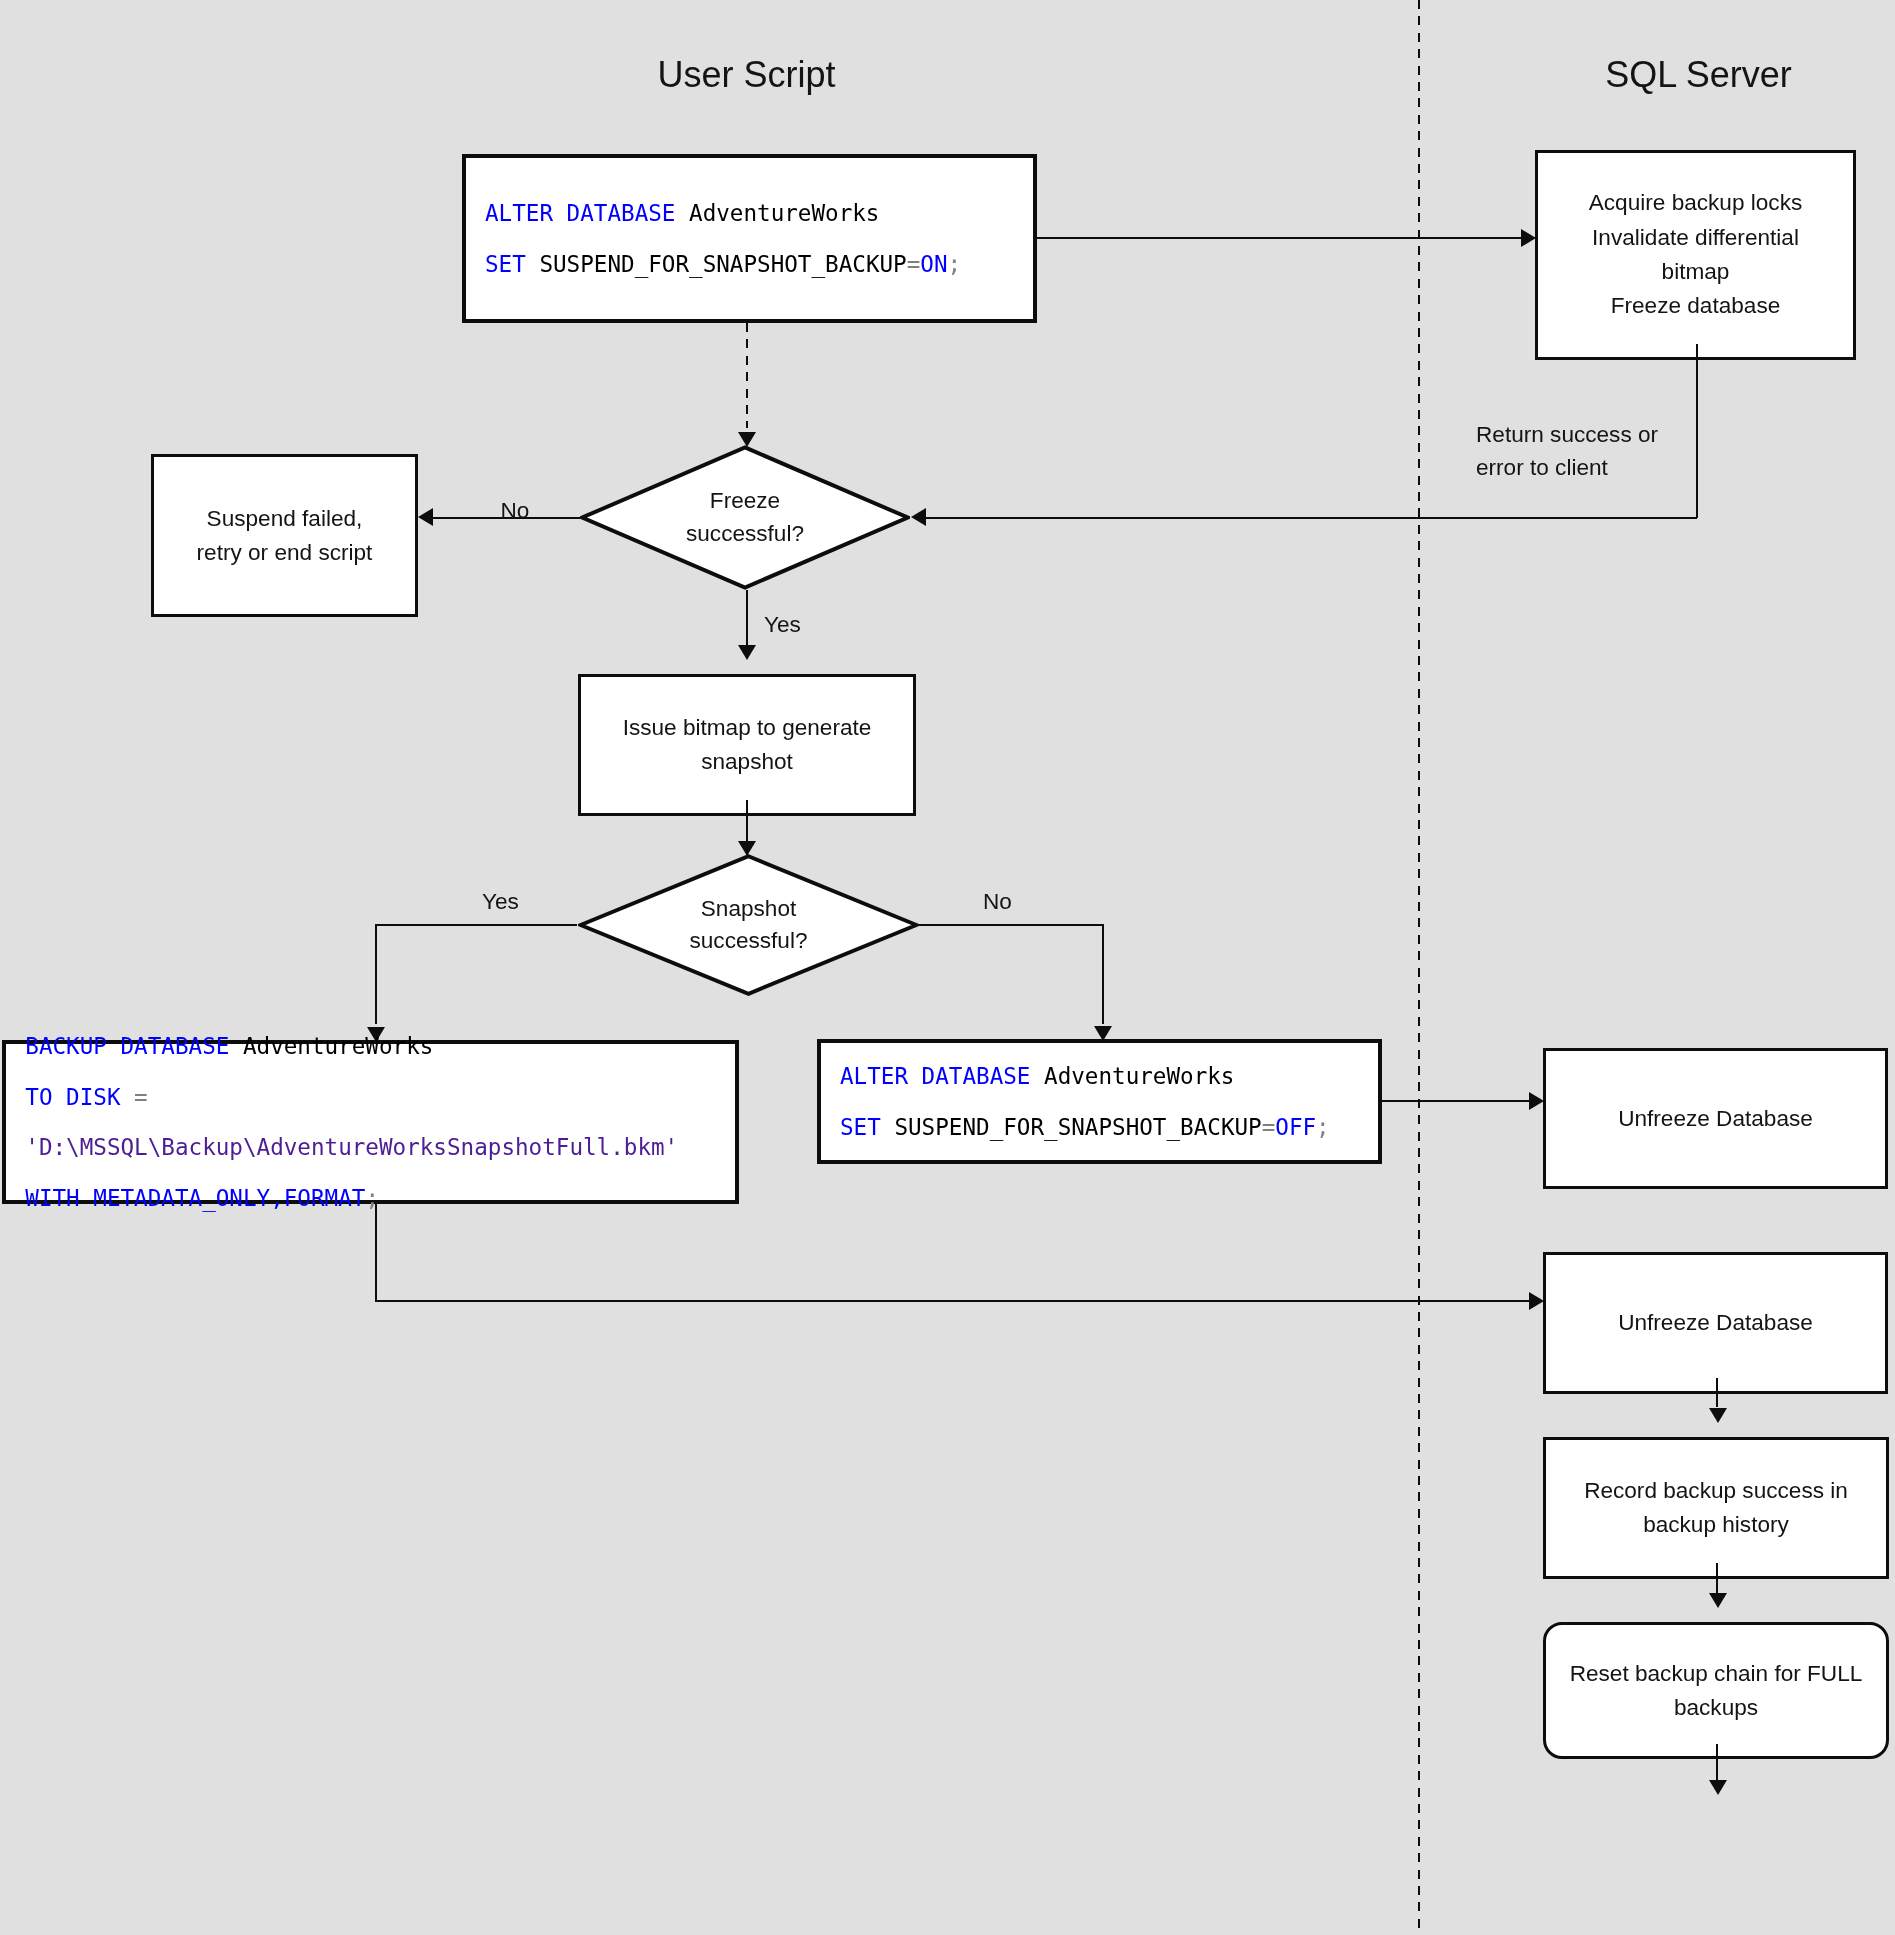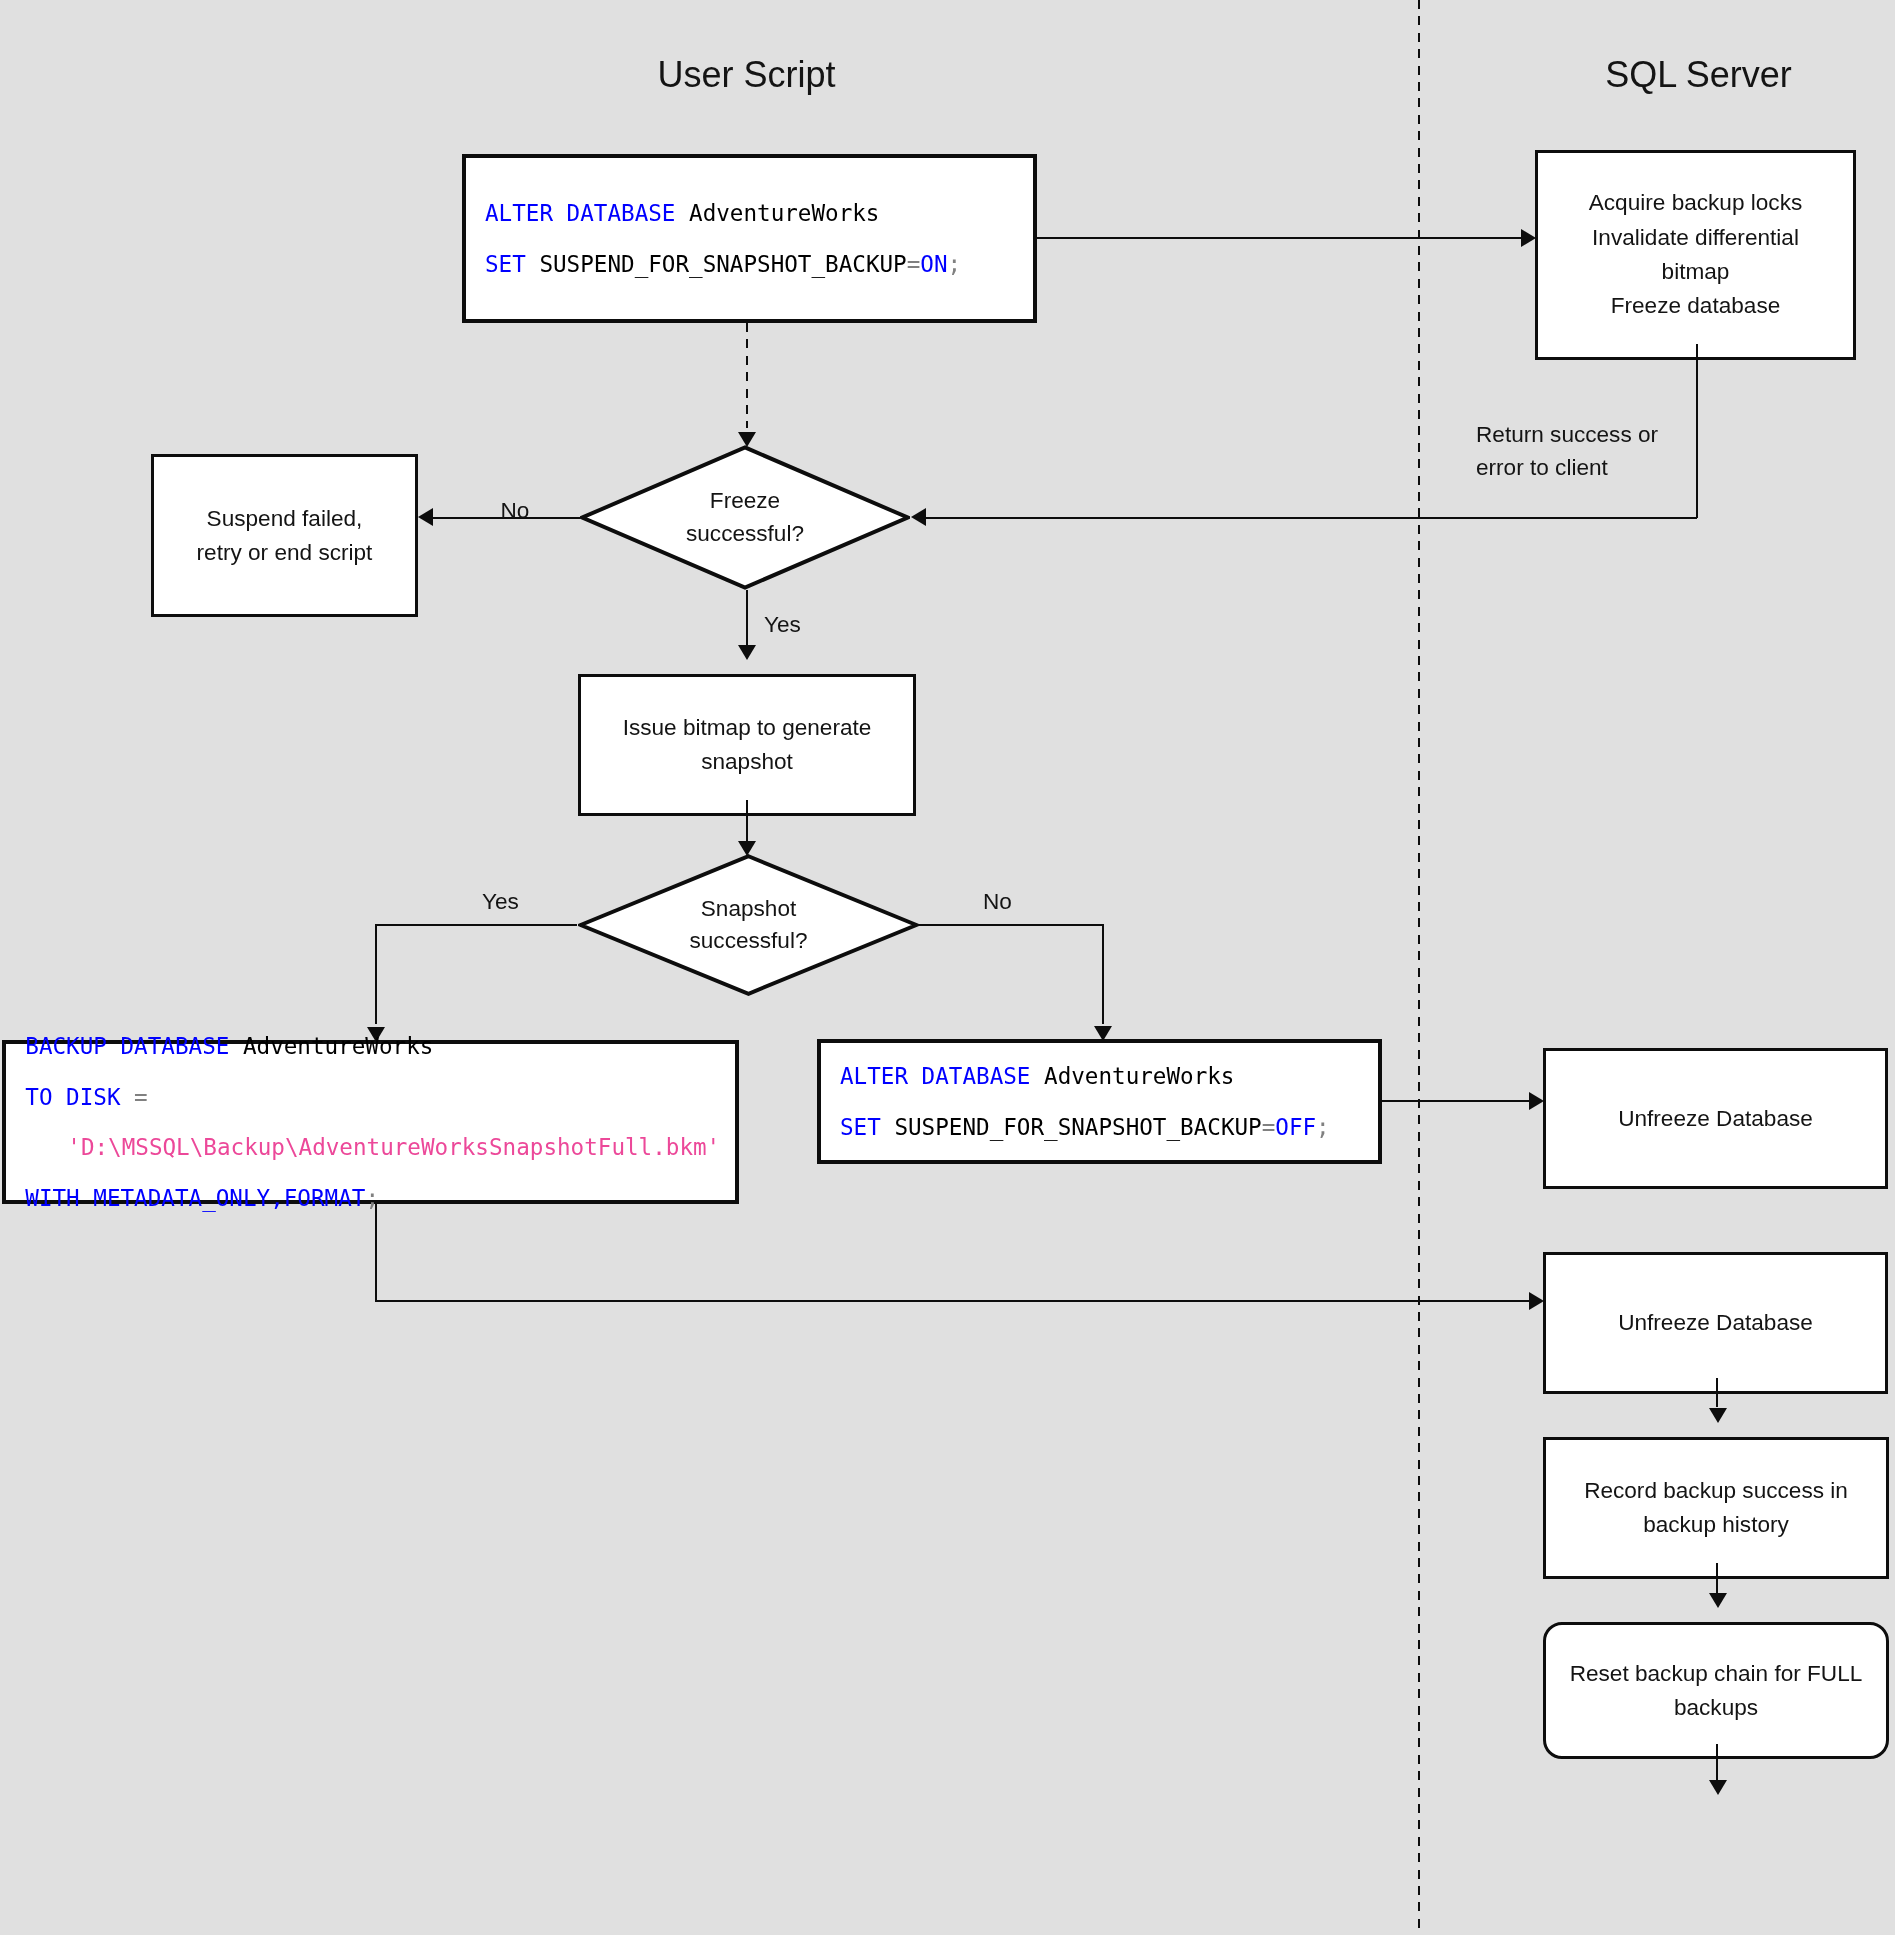--- a/index.html
+++ b/index.html
@@ -10,21 +10,21 @@
        display:flex;align-items:center;justify-content:center;text-align:center;
        font-size:22.6px;line-height:1.5;white-space:pre-line;margin-top:16px;}
   .codebox{position:absolute;background:#ffffff;border:4px solid #0d0d0d;box-sizing:border-box;
        display:flex;flex-direction:column;justify-content:center;
        font-family:"DejaVu Sans Mono","Liberation Mono",monospace;font-size:22.6px;line-height:30.5px;
        padding-left:19px;white-space:pre;gap:20px;}
   .code-line{white-space:pre;}
   .tok-kw{color:#0000ff;}
   .tok-id{color:#000000;}
   .tok-op{color:#808080;}
-  .tok-str{color:#ec4899;margin-left:42px;}
+  .tok-str{color:#4c1d95;}
   .hline{position:absolute;height:1.7px;background:#0d0d0d;}
   .vline{position:absolute;width:1.7px;background:#0d0d0d;}
   .dashv{position:absolute;width:1.7px;background:repeating-linear-gradient(180deg,#0d0d0d 0 9px,transparent 9px 16.4px);}
   .arrow{position:absolute;width:0;height:0;}
   .arrow.down{border-left:9px solid transparent;border-right:9px solid transparent;border-top:15.3px solid #0d0d0d;}
   .arrow.left{border-top:9px solid transparent;border-bottom:9px solid transparent;border-right:15.3px solid #0d0d0d;}
   .arrow.right{border-top:9px solid transparent;border-bottom:9px solid transparent;border-left:15.3px solid #0d0d0d;}
   .lbl{position:absolute;font-size:22.6px;color:#141414;white-space:pre-line;}
   .lbl.center{text-align:center;}
   .diamond{position:absolute;}

